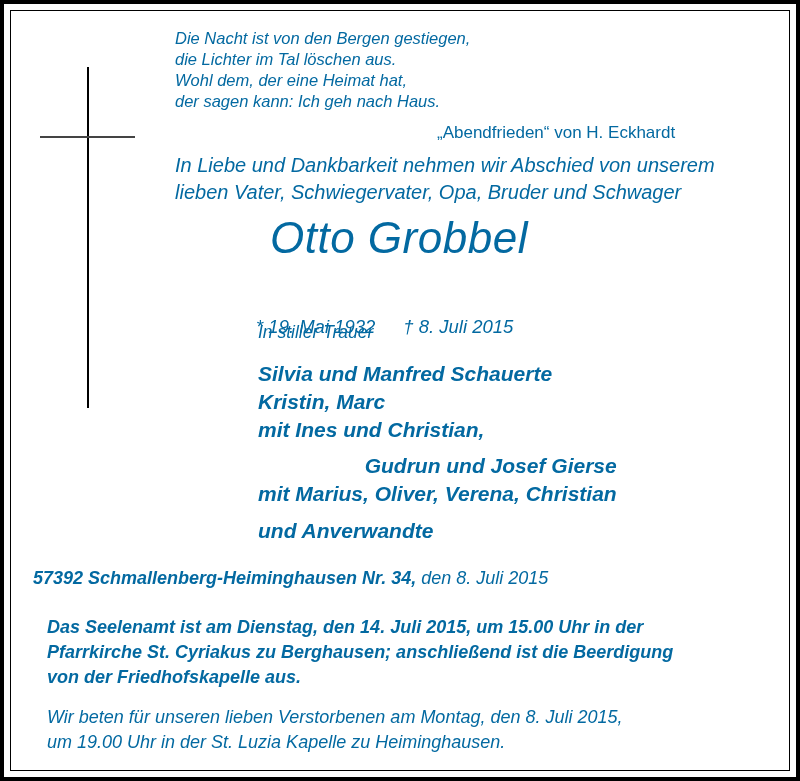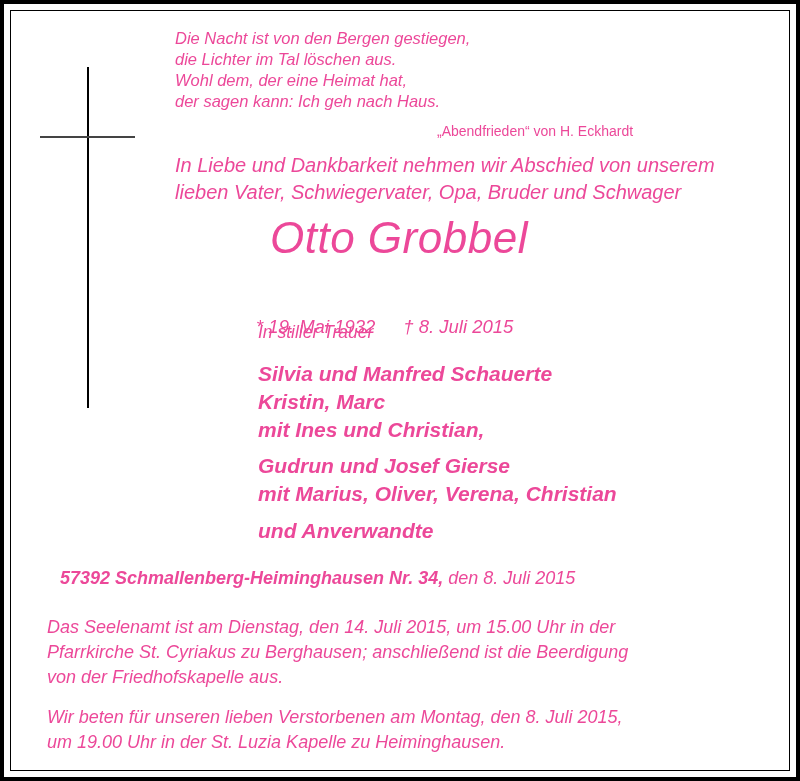--- a/index.html
+++ b/index.html
@@ -5,37 +5,37 @@
   html, body { margin: 0; padding: 0; background: #ffffff; }
   body { width: 800px; height: 781px; position: relative; overflow: hidden; }
   .frame {
     position: absolute; left: 0; top: 0; width: 800px; height: 781px;
     box-sizing: border-box; border: 4px solid #000; background: #fff;
   }
   .frame-inner {
     position: absolute; left: 6px; top: 6px; right: 6px; bottom: 6px;
     box-sizing: border-box; border: 1.5px solid #000;
   }
-  .t { position: absolute; font-family: "Liberation Sans", sans-serif; color: #ec4899; white-space: nowrap; font-style: italic; }
+  .t { position: absolute; font-family: "Liberation Sans", sans-serif; color: #0369a1; white-space: nowrap; font-style: italic; }
   .poem { left: 175px; top: 28px; font-size: 16.5px; line-height: 21px; }
   .poem div { height: 21px; }
-  .attrib { left: 437px; top: 123px; font-size: 14px; font-style: normal; }
+  .attrib { left: 437px; top: 123px; font-size: 17px; font-style: normal; }
   .intro { left: 175px; top: 152px; font-size: 20px; line-height: 27px; }
   .name { left: 270px; top: 212px; font-size: 44px; line-height: 52px; letter-spacing: 0.5px; }
   .dates { left: 256px; top: 268px; font-size: 18.5px; margin-top: 48px; }
   .dates .sep { display: inline-block; width: 28px; }
   .trauer { left: 258px; top: 322px; font-size: 17.5px; }
   .family { left: 258px; font-size: 21px; font-weight: bold; line-height: 28px; }
   .fam1 { top: 360px; }
-  .fam2 { top: 452px; }
+  .fam2 { top: 452px; text-align: right; }
   .fam3 { top: 517px; }
-  .place { left: 60px; top: 568px; font-size: 18px; }
+  .place { left: 33px; top: 568px; font-size: 18px; }
   .place b { font-weight: bold; }
   .para { left: 47px; font-size: 18px; line-height: 25px; }
-  .para1 { top: 615px; }
+  .para1 { top: 615px; font-weight: bold; }
   .para2 { top: 705px; }
   .cross-v { position: absolute; left: 87px; top: 67px; width: 2px; height: 341px; background: #000; }
   .cross-h { position: absolute; left: 40px; top: 136px; width: 95px; height: 2px; background: #444; }
 </style>
 </head>
 <body>
 
 <div class="frame">
   <div class="frame-inner"></div>
 </div>

